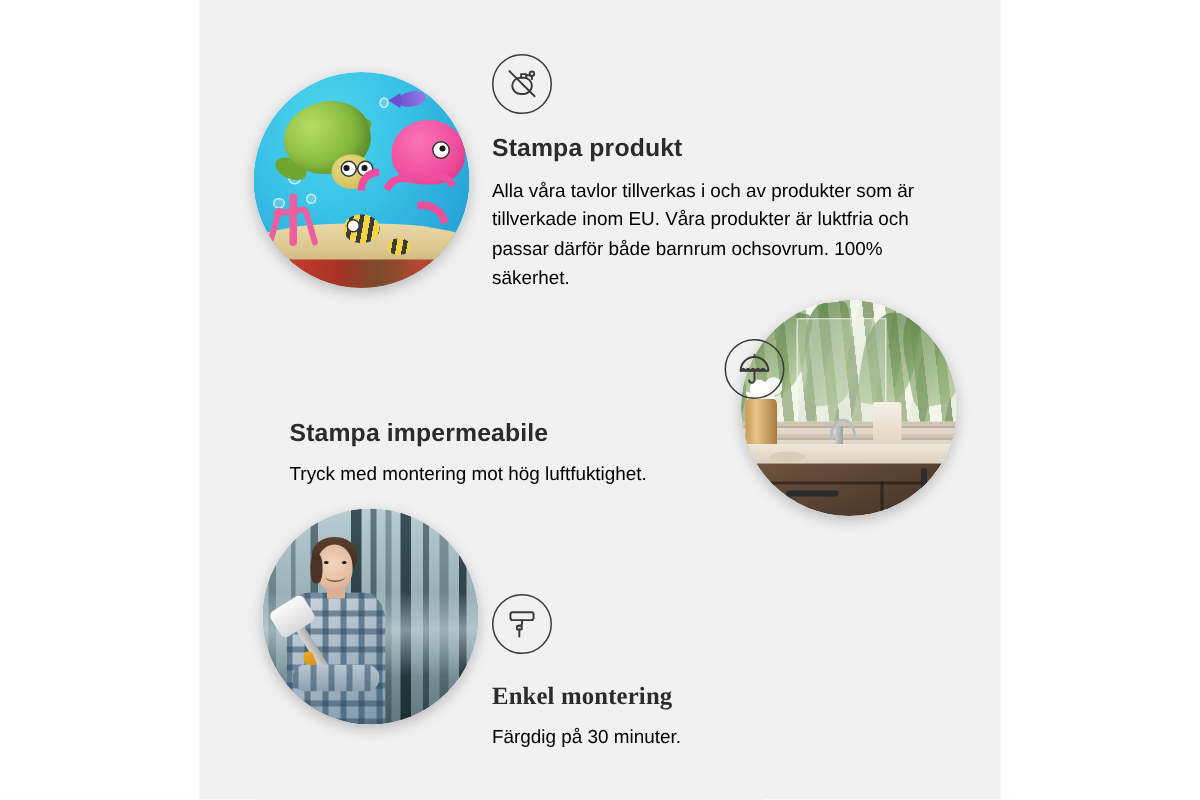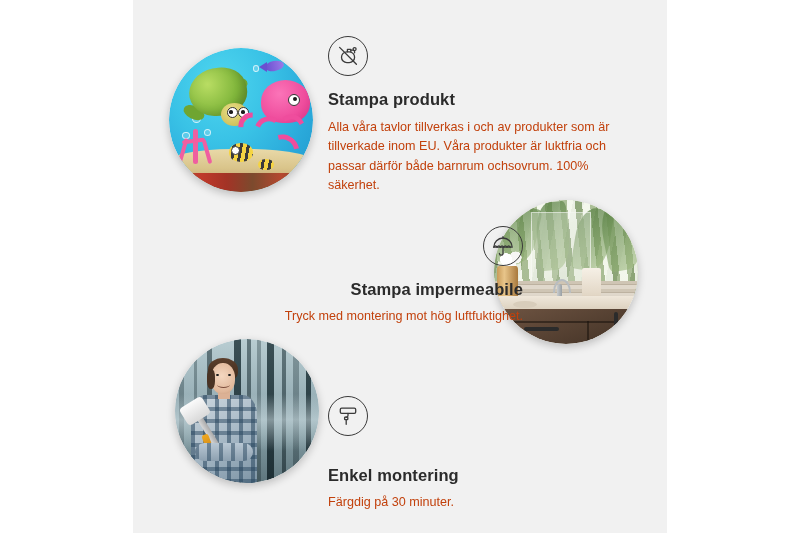--- a/index.html
+++ b/index.html
@@ -60,26 +60,26 @@
   }
   .feature-title {
     font-size: 16.5px;
     font-weight: bold;
     color: #2b2b2b;
     letter-spacing: 0.1px;
     line-height: 1.25;
   }
   .feature-body {
     font-size: 12.6px;
-    color: #c2410c;
+    color: #000000;
     line-height: 1.55;
   }
 
   .align-left   { text-align: left; }
-  .align-right  { text-align: right; }
+  .align-right  { text-align: left; }
   .icon-left    { margin-left: 0; }
   .icon-right   { margin-left: auto; }
 
   
   .sea {
     position: absolute;
     inset: 0;
     background:
       radial-gradient(ellipse at 35% 25%, #4fd6ef 0%, #39c2e6 38%, #2aa9da 70%, #1f95c9 100%);
   }
@@ -519,18 +519,18 @@
       <div class="feature-icon icon-left">
         <svg width="26" height="26" viewBox="0 0 26 26" aria-hidden="true">
           <g fill="none" stroke="#3a3a3a" stroke-width="1.3" stroke-linecap="round" stroke-linejoin="round">
             <rect x="5.3" y="5.2" width="15.4" height="5.2" rx="1.4"></rect>
             <path d="M13 10.4v2.2a1.5 1.5 0 0 1-1.5 1.5h-.6"></path>
             <rect x="9.6" y="14.1" width="3.2" height="2.6" rx="0.6"></rect>
             <path d="M11.2 16.7v4.6"></path>
           </g>
         </svg>
       </div>
-      <div class="feature-title" style="margin-top:29px;">Enkel montering</div>
+      <div class="feature-title" style="margin-top:18px;font-family:Liberation Serif, serif;">Enkel montering</div>
       <div class="feature-body" style="margin-top:7px;">Färgdig på 30 minuter.</div>
     </div>
 
   </div>
 </div>
 
 </body></html>

